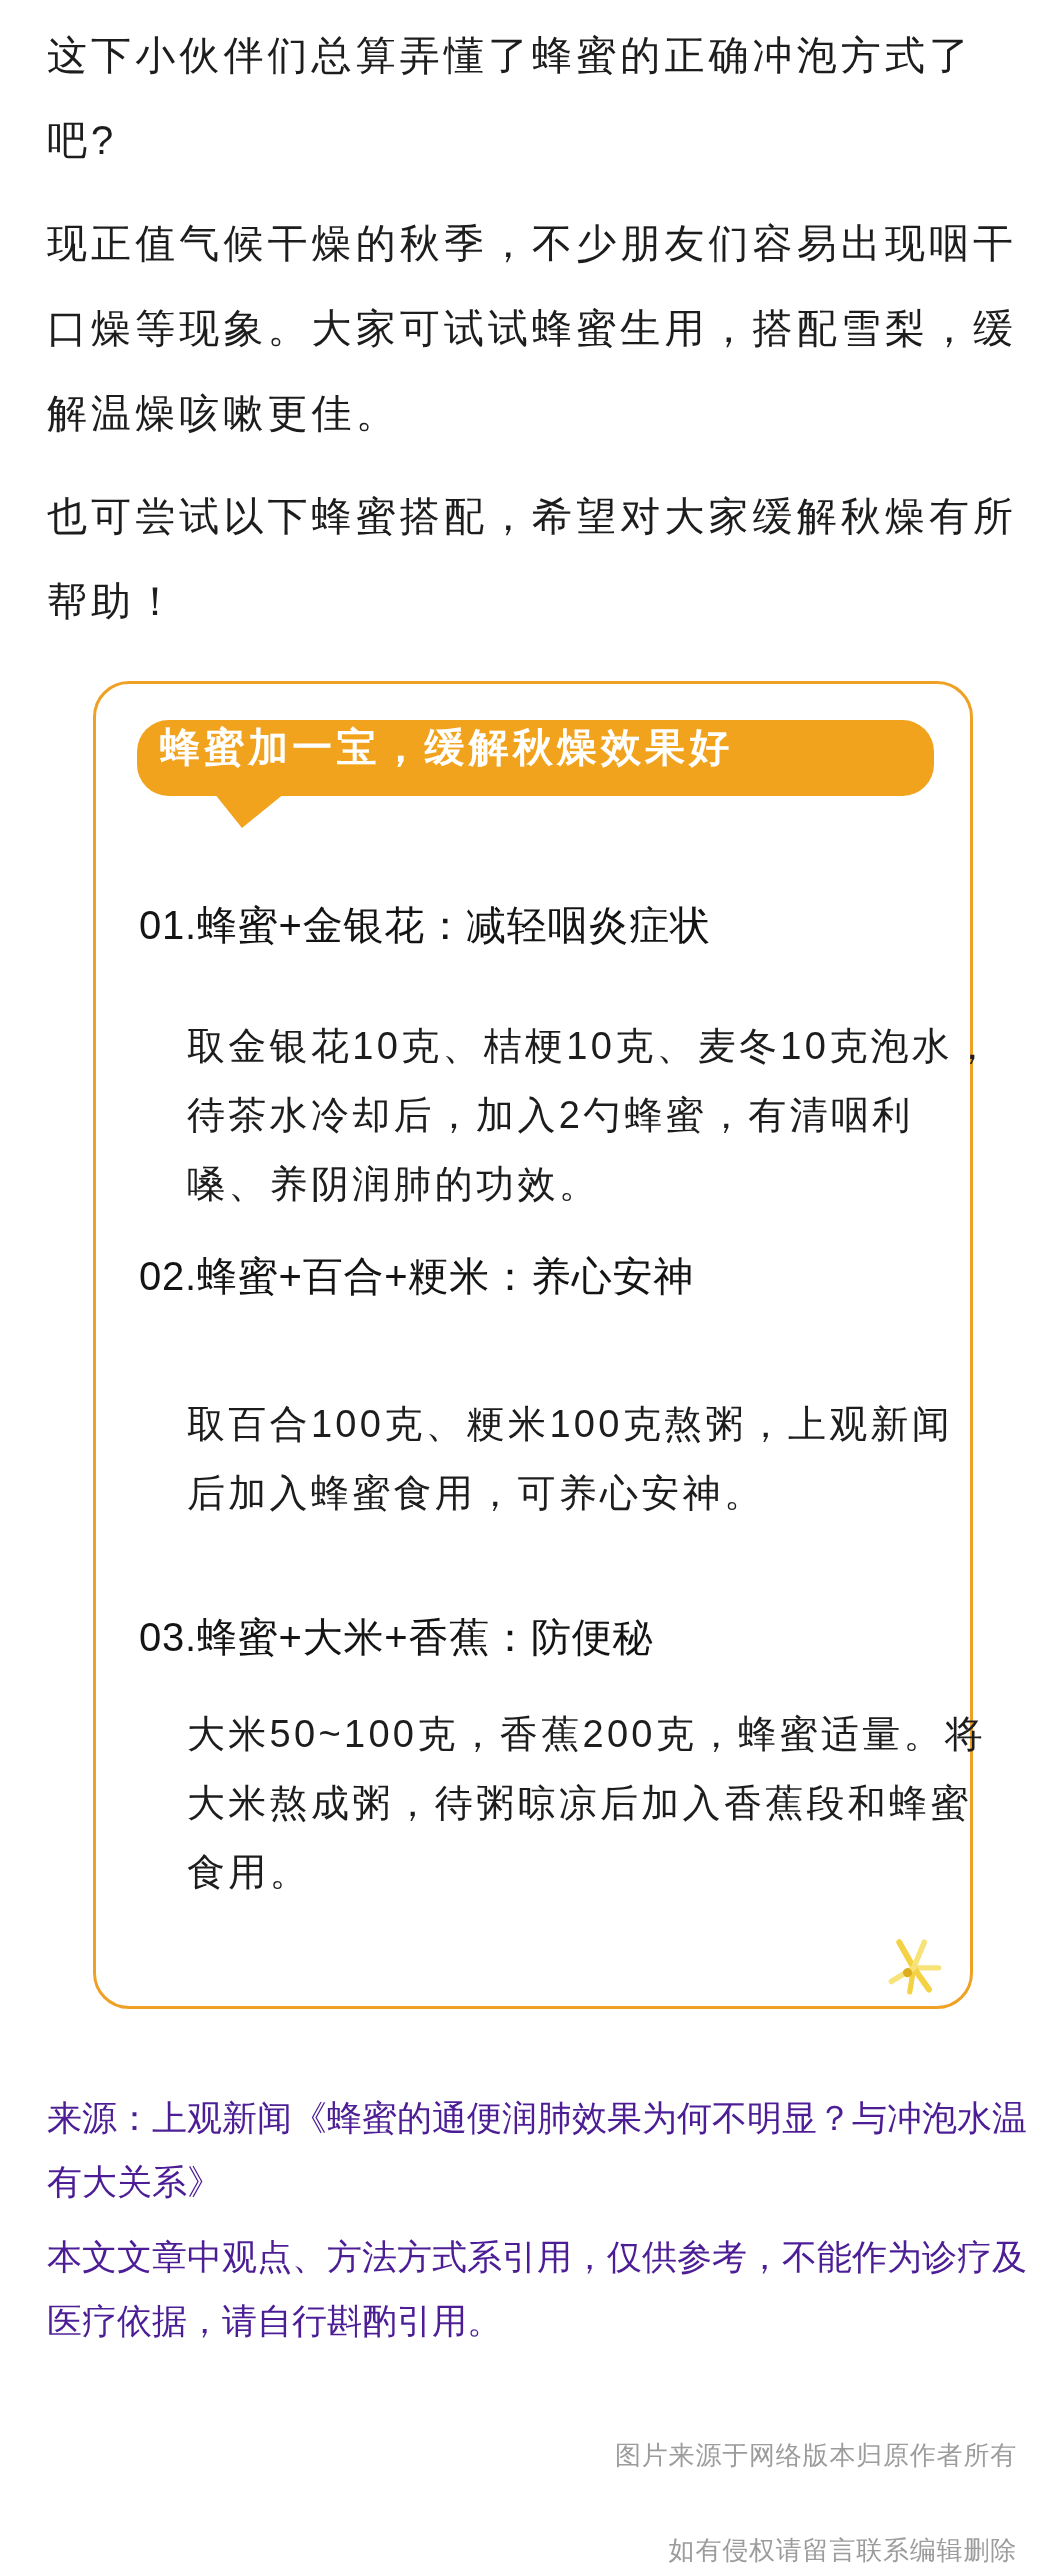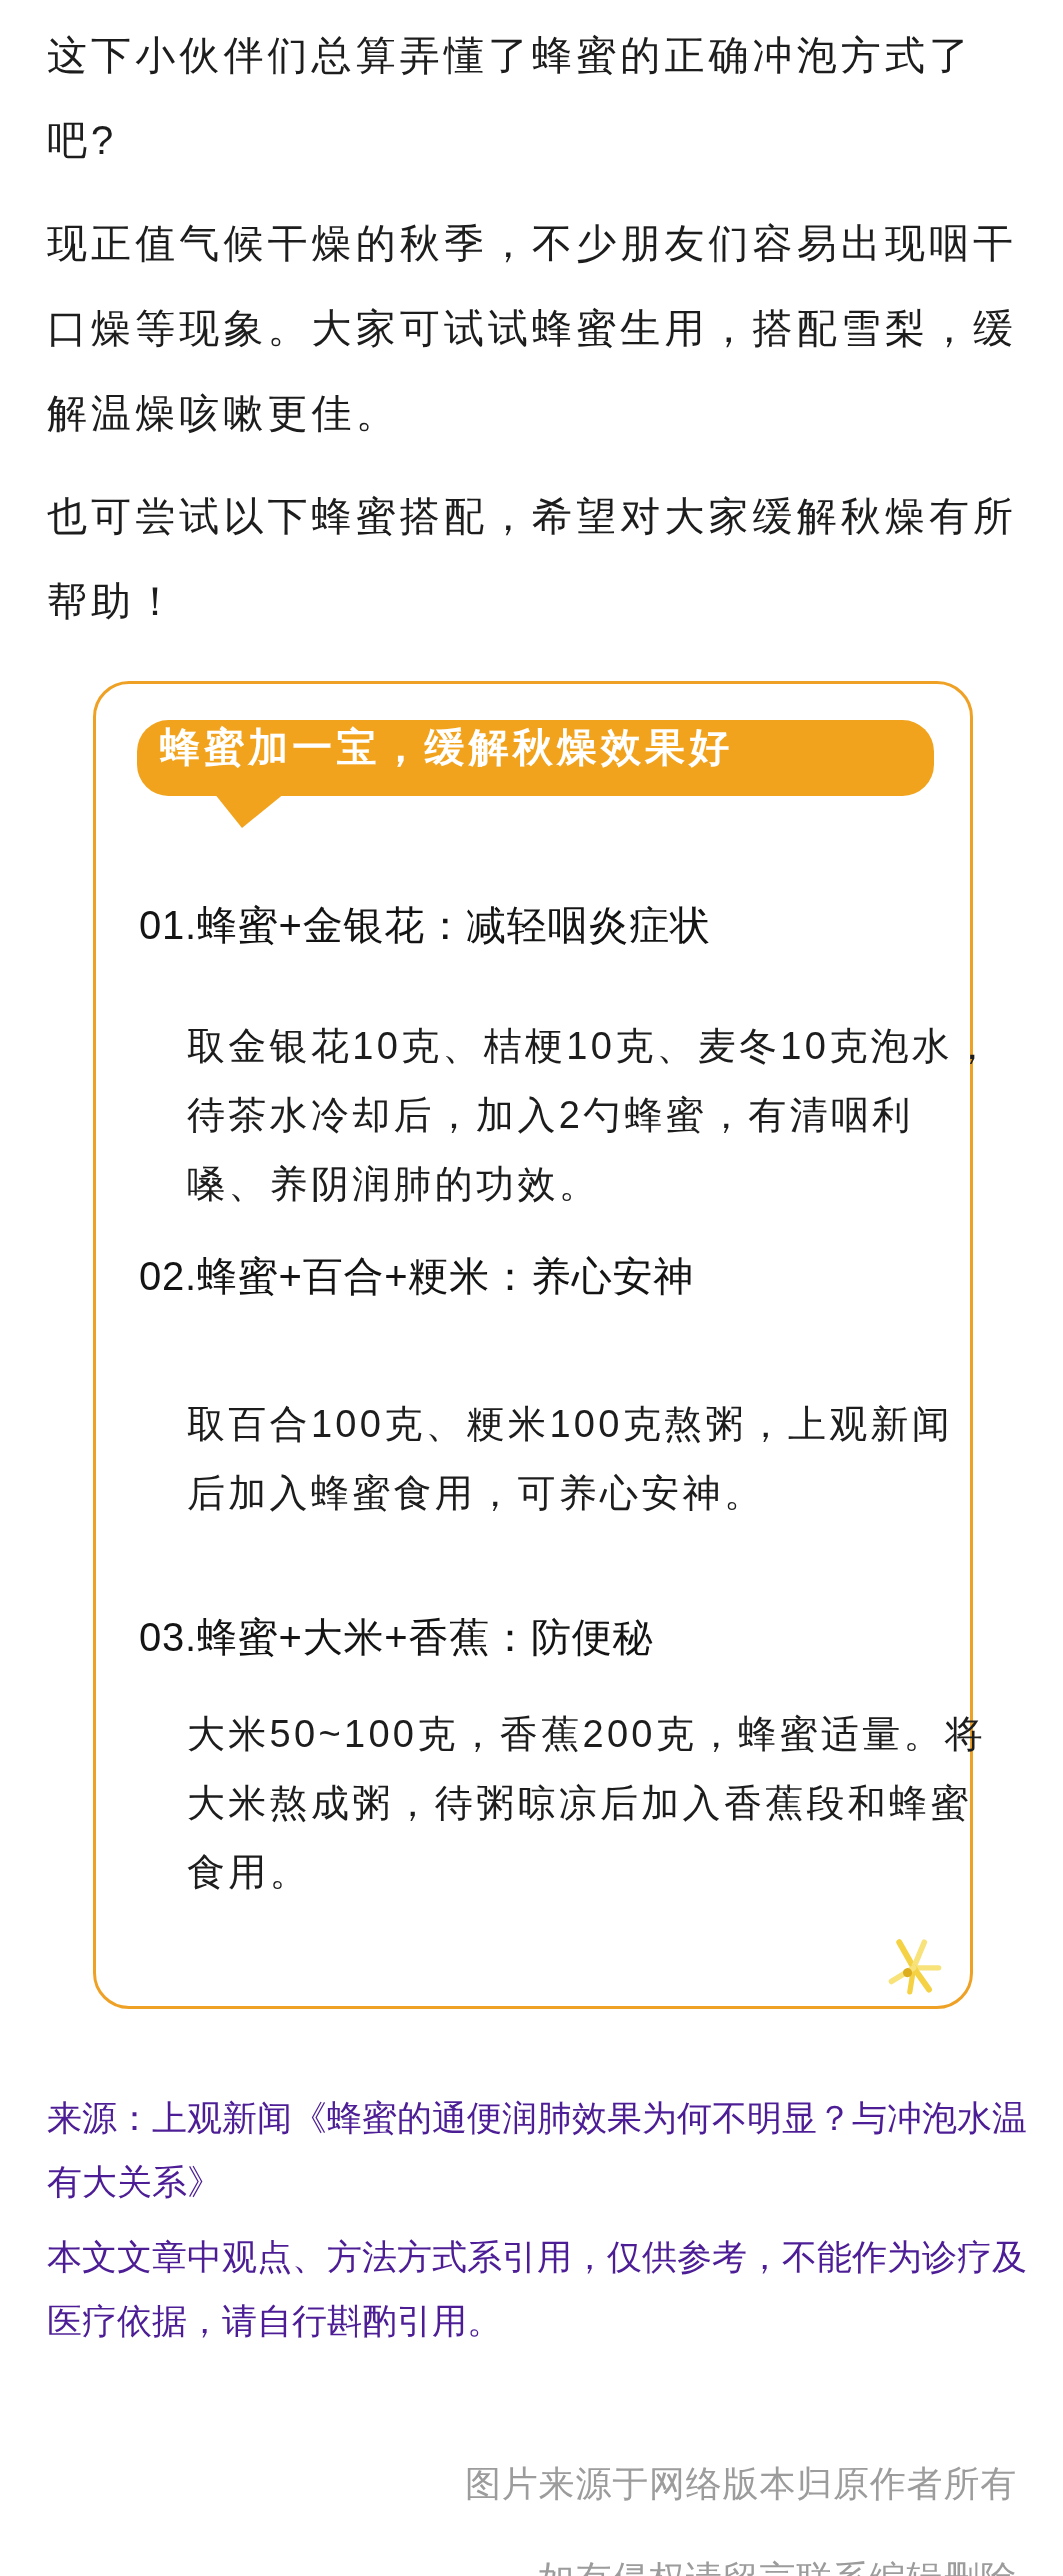--- a/index.html
+++ b/index.html
@@ -94,27 +94,26 @@
   .footer .line{
     font-size:35px;
     line-height:64px;
     letter-spacing:0;
     color:#4c1d95;
     white-space:nowrap;
   }
   .credit{
     position:absolute;
     right:47px;
-    font-size:36px;
+    font-size:26px;
     line-height:33px;
     letter-spacing:0.8px;
     color:#9c9c9c;
     white-space:nowrap;
     text-align:center;
-    margin-top:28px;
   }
   .credit-1{top:2439px;}
   .credit-2{top:2534px;}
 </style>
 </head>
 <body>
 
 <div class="page">
 
   <div class="article">

